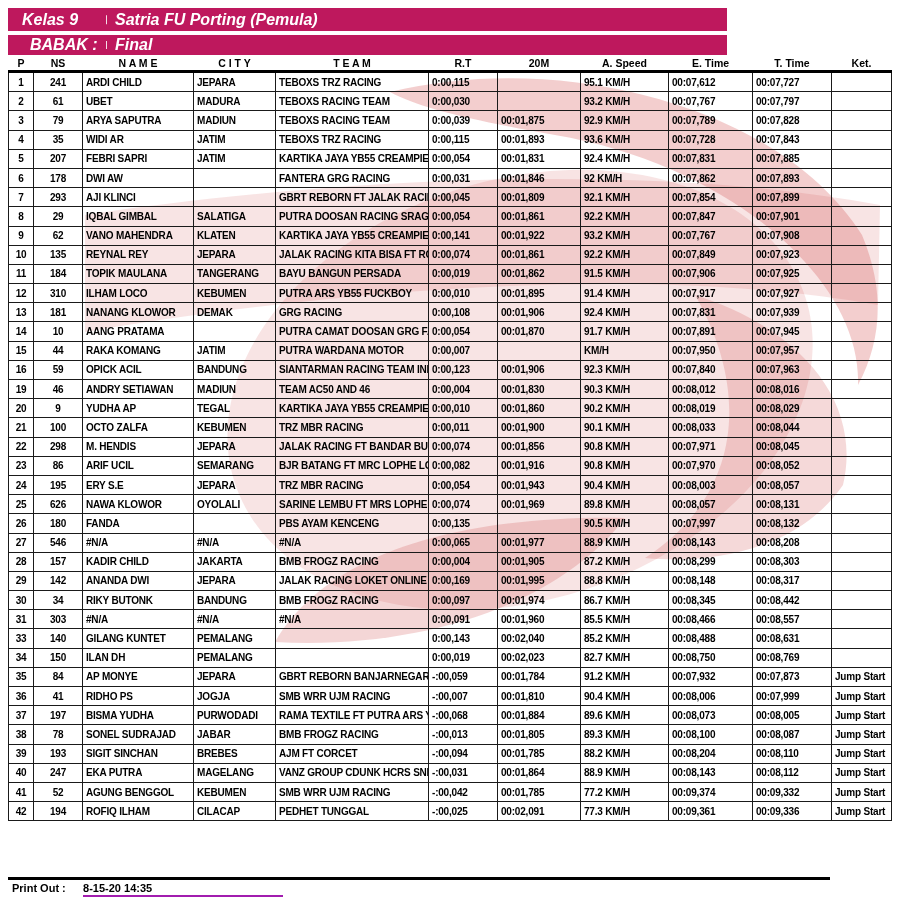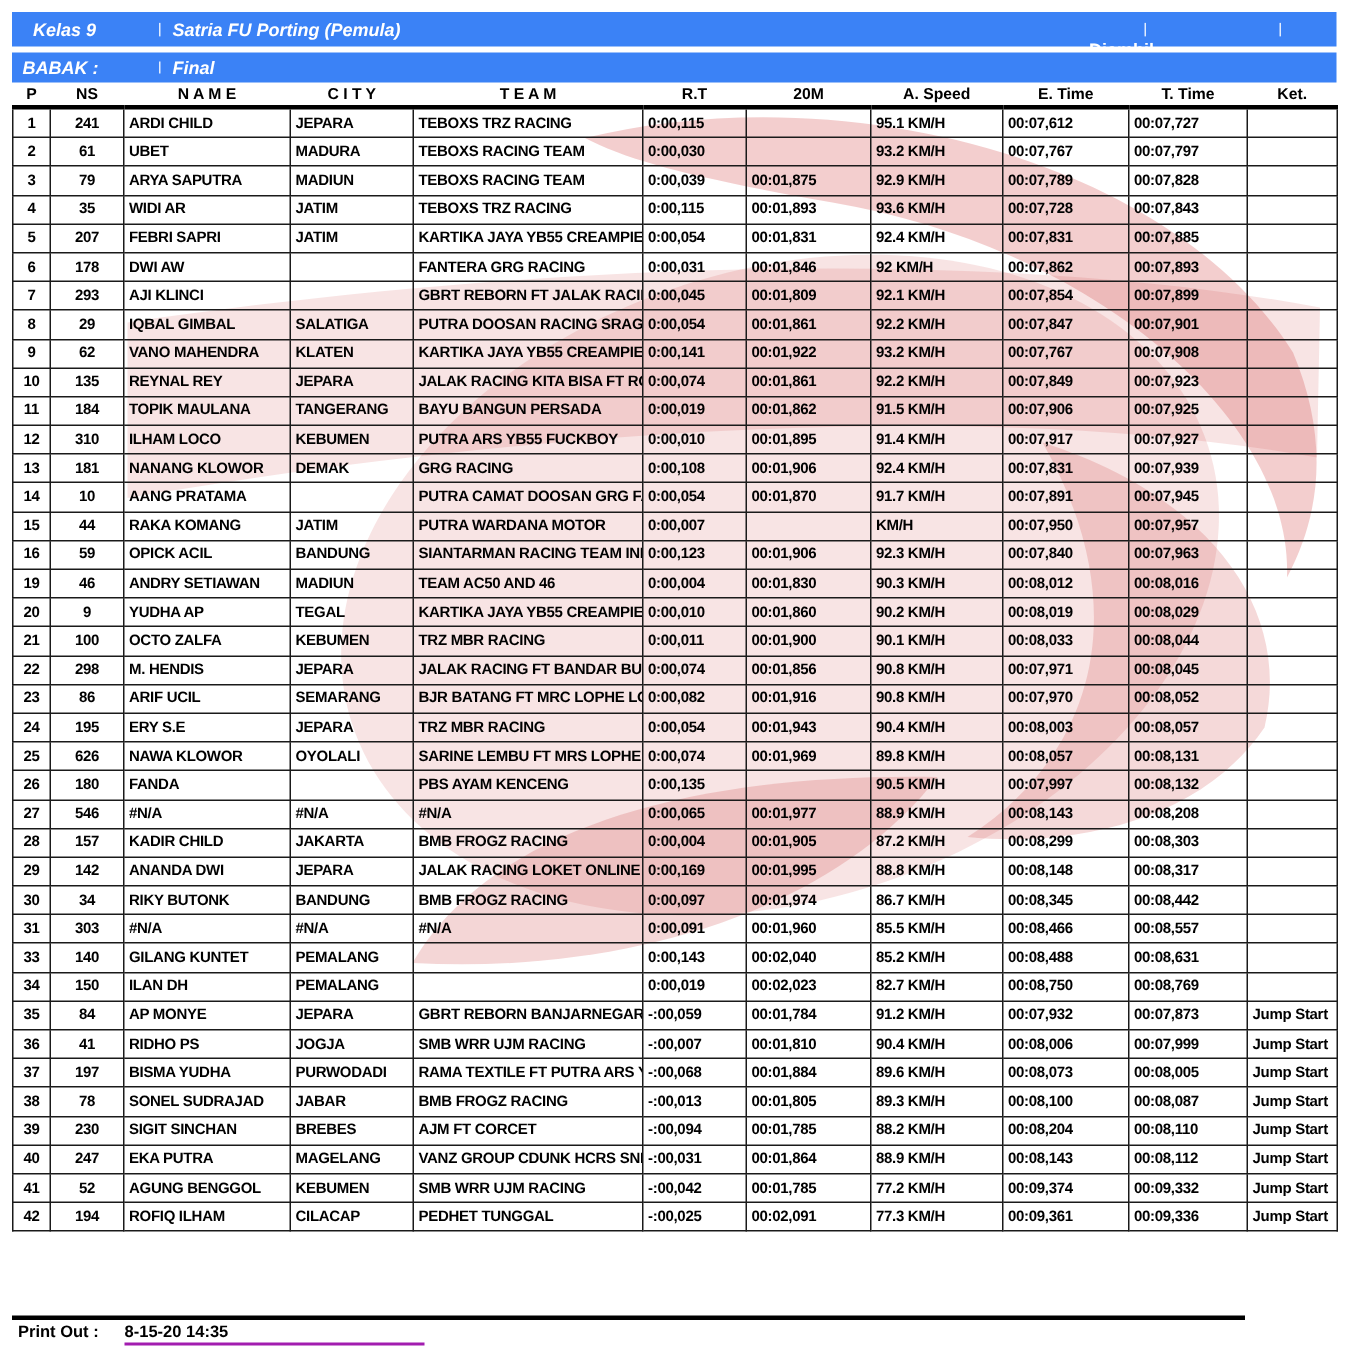--- a/index.html
+++ b/index.html
@@ -2,32 +2,32 @@
 <html><head>
 <meta charset="utf-8">
 <style>
   html,body{margin:0;padding:0;}
   body{
     width:900px;height:897px;background:#ffffff;position:relative;
     font-family:"Liberation Sans", sans-serif;overflow:hidden;
   }
   .watermark{position:absolute;left:0;top:0;z-index:1;}
   .bar{
-    position:absolute;left:8px;width:883px;background:#3b82f6;color:#fff;z-index:3;
-    font-size:12px;font-weight:bold;
+    position:absolute;left:8px;width:719px;background:#be185d;color:#fff;z-index:3;
+    font-size:16px;font-weight:bold;
   }
   .bar1{top:8px;height:23px;}
   .bar2{top:35px;height:20px;}
   .bar span{position:absolute;top:50%;transform:translateY(-50%);white-space:nowrap;}
   .italic{font-style:italic;}
   .sep{position:absolute;top:2px;bottom:2px;width:1px;background:rgba(255,255,255,.85);}
   .kelas{left:14px;}
   .classtitle{left:107px;}
   .diambil{left:718px;font-style:normal;margin-top:13px;}
-  .babak{left:7px;}
+  .babak{left:22px;}
   .final{left:107px;}
   .tablewrap{position:absolute;left:8px;top:55px;z-index:2;}
   table{border-collapse:collapse;table-layout:fixed;width:884px;}
   th{
     border:none;border-bottom:3px solid #000;background:transparent;
     font-size:10.5px;font-weight:bold;color:#000;height:15px;padding:0;
     text-align:center;white-space:nowrap;
   }
   td{
     border:1px solid #1a1a1a;background:transparent;color:#000;
@@ -538,21 +538,21 @@
           <td class="c4">BMB FROGZ RACING</td>
           <td class="c5">-:00,013</td>
           <td class="c6">00:01,805</td>
           <td class="c7">89.3 KM/H</td>
           <td class="c8">00:08,100</td>
           <td class="c9">00:08,087</td>
           <td class="c10">Jump Start</td>
         </tr>
         <tr>
           <td class="c0">39</td>
-          <td class="c1">230</td>
+          <td class="c1">193</td>
           <td class="c2">SIGIT SINCHAN</td>
           <td class="c3">BREBES</td>
           <td class="c4">AJM FT CORCET</td>
           <td class="c5">-:00,094</td>
           <td class="c6">00:01,785</td>
           <td class="c7">88.2 KM/H</td>
           <td class="c8">00:08,204</td>
           <td class="c9">00:08,110</td>
           <td class="c10">Jump Start</td>
         </tr>

